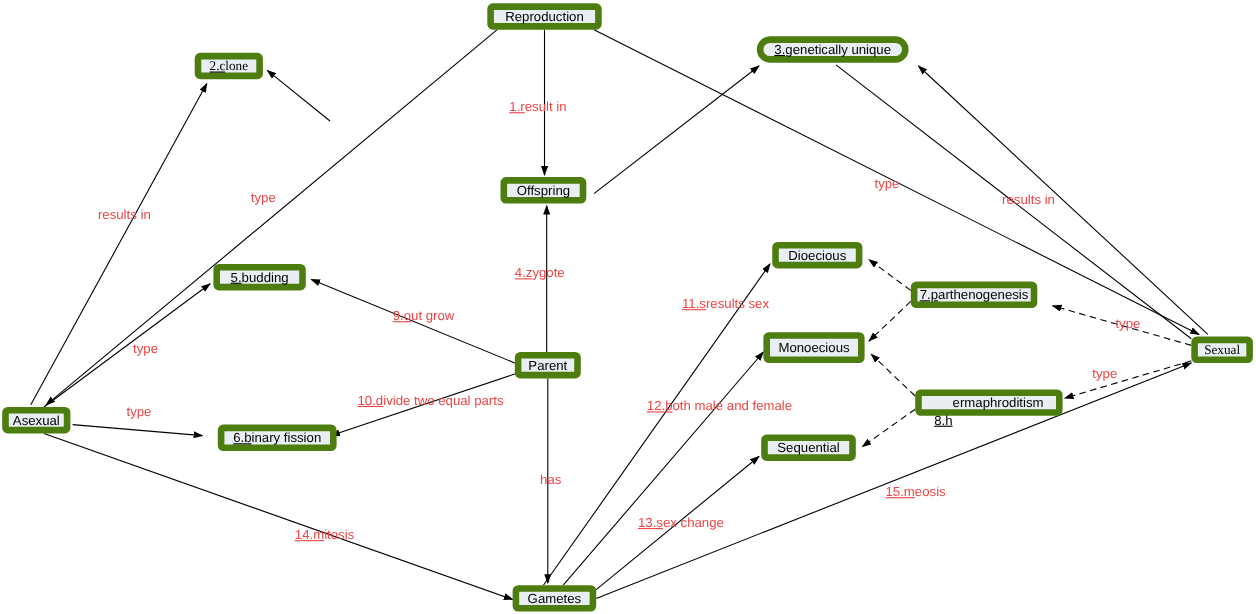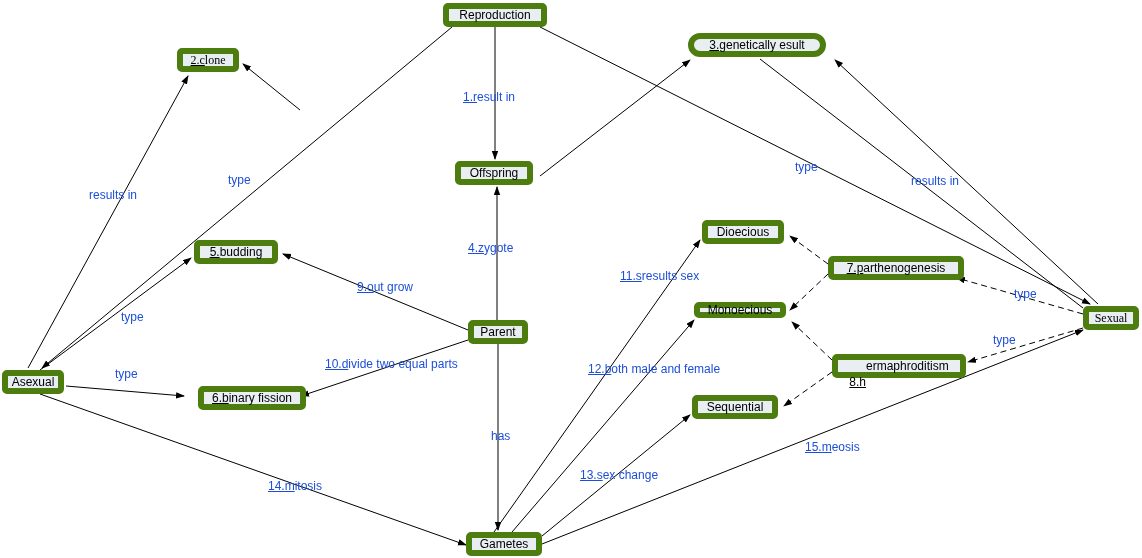--- a/index.html
+++ b/index.html
@@ -34,21 +34,21 @@
     display: flex;
     align-items: center;
     justify-content: center;
     white-space: nowrap;
     padding: 0 8px;
     height: 24px;
   }
   .link-label {
     position: absolute;
     font-size: 12px;
-    color: #1d4ed8;
+    color: #ef4444;
     white-space: nowrap;
     background: transparent;
     line-height: 1;
   }
   .link-label .num {
     text-decoration: underline;
   }
 </style>
 </head>
 <body>
@@ -118,33 +118,33 @@
   </svg>
 
   <div id="nodes">
       <div class="node" style="left: 443px; top: 3px; width: 104px; height: 24px;">Reproduction</div>
       <div class="node" style="left: 177px; top: 48px; width: 62px; height: 24px; font-family: Liberation Serif, serif;">
         <span style="text-decoration: underline;">2.c</span>
         <span>lone</span>
       </div>
       <div class="node" style="left: 688px; top: 33px; width: 138px; height: 24px; border-radius: 12px;">
         <span style="text-decoration: underline;">3.g</span>
-        <span>enetically esult</span>
+        <span>enetically unique</span>
       </div>
       <div class="node" style="left: 455px; top: 161px; width: 78px; height: 24px;">Offspring</div>
       <div class="node" style="left: 194px; top: 240px; width: 84px; height: 24px;">
         <span style="text-decoration: underline;">5. </span>
         <span> budding</span>
       </div>
       <div class="node" style="left: 702px; top: 220px; width: 82px; height: 24px;">Dioecious</div>
-      <div class="node" style="left: 828px; top: 256px; width: 136px; height: 24px;">
+      <div class="node" style="left: 828px; top: 256px; width: 115px; height: 24px;">
         <span style="text-decoration: underline;">7.p</span>
         <span>arthenogenesis</span>
       </div>
-      <div class="node" style="left: 694px; top: 302px; width: 92px; height: 16px;">Monoecious</div>
+      <div class="node" style="left: 694px; top: 302px; width: 92px; height: 28px;">Monoecious</div>
       <div class="node" style="left: 468px; top: 320px; width: 60px; height: 24px;">Parent</div>
       <div class="node" style="left: 1083px; top: 306px; width: 56px; height: 24px; font-family: Liberation Serif, serif;">Sexual</div>
       <div class="node" style="left: 832px; top: 354px; width: 134px; height: 24px;">
         <span style="text-decoration: underline; margin-top: 32px;">8.h</span>
         <span>ermaphroditism</span>
       </div>
       <div class="node" style="left: 2px; top: 370px; width: 62px; height: 24px;">Asexual</div>
       <div class="node" style="left: 188px; top: 386px; width: 108px; height: 24px; margin-left: 10px;">
         <span style="text-decoration: underline;">6.b</span>
         <span>inary fission</span>

